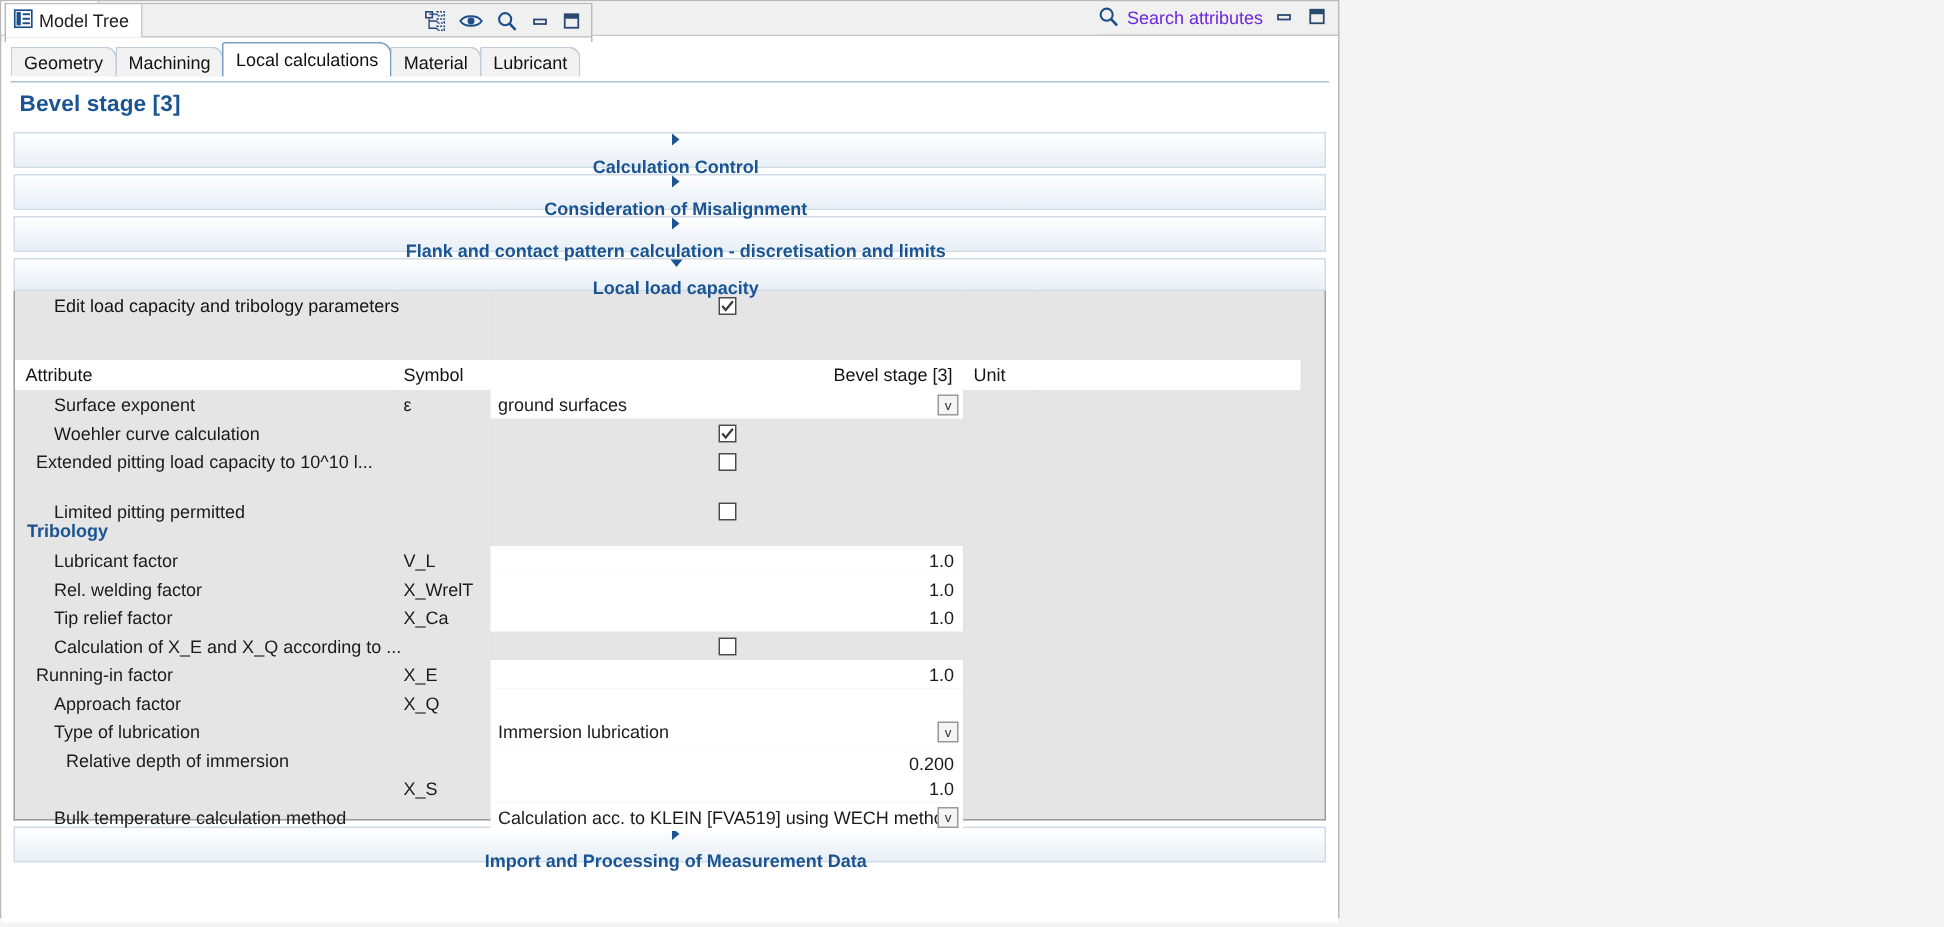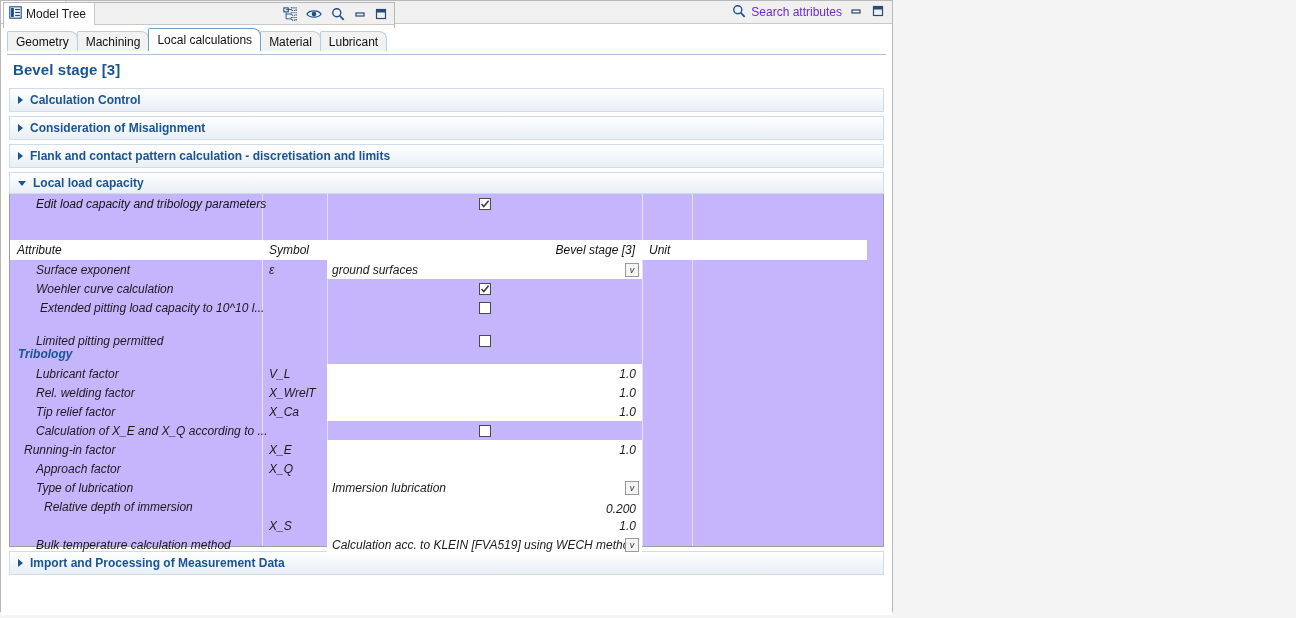--- a/index.html
+++ b/index.html
@@ -84,30 +84,30 @@
 
   
   .sections { margin:10px 8px 0 8px; }
   .sec {
     margin-bottom:4px;
     background: linear-gradient(to bottom,#ffffff 0%,#f2f6fa 55%,#e8eff6 100%);
     border:1px solid #cfdbe6;
   }
   .sec-head {
     height:22px; display:flex; align-items:center; gap:7px;
-    padding-left:8px; font-size:12px; font-weight:bold; color:#1a5493;
+    padding-left:8px; font-size:12px; font-weight:bold; color:#1a5493;flex-direction:column;
   }
   .arrow-r { width:0;height:0;border-left:5px solid #1a5493;border-top:4px solid transparent;border-bottom:4px solid transparent; }
   .arrow-d { width:0;height:0;border-top:5px solid #1a5493;border-left:4px solid transparent;border-right:4px solid transparent; }
   .sec.open { background:#ffffff; border:none; }
   .sec.open > .sec-head {
     background:linear-gradient(to bottom,#ffffff 0%,#f2f6fa 55%,#e8eff6 100%);
     border:1px solid #cfdbe6;
   }
-  .sec-body { border:1px solid #9e9e9e; border-top:none; background:#c4b5fd; margin-top:0px;font-style:italic; }
+  .sec-body { border:1px solid #9e9e9e; border-top:none; background:#e5e5e5; margin-top:0px; }
 
   
   .grid { position:relative; width:100%; }
   .g-label { padding-left:26px; font-size:12px; color:#141414; white-space:nowrap; }
   .sectitle {
     font-size:12px; font-weight:bold; color:#1a5493; padding-left:8px; height:20px;
     display:flex; align-items:center;
   }
 
   
@@ -587,21 +587,21 @@
                   <div style="position: absolute; left: 0px; width: 252px; top: 0px; height: 19px; display: flex; align-items: center; padding-left: 26px; white-space: nowrap;">Woehler curve calculation</div>
                   <div style="position: absolute; left: 317px; width: 315px; top: 0px; height: 19px; display: flex; align-items: center; justify-content: center;">
                     <span class="chk">
                       <svg width="10" height="10" viewBox="0 0 10 10">
                         <path d="M1.5 5 L3.8 7.6 L8.6 1.8" fill="none" stroke="#3a3a3a" stroke-width="1.5"></path>
                       </svg>
                     </span>
                   </div>
                 </div>
                 <div style="position: absolute; left: 0px; right: 16px; top: 104px; height: 19px;">
-                  <div style="position: absolute; left: 0px; width: 252px; top: 0px; height: 19px; display: flex; align-items: center; padding-left: 30px; white-space: nowrap;">Extended pitting load capacity to 10^10 l...</div>
+                  <div style="position: absolute; left: 0px; width: 252px; top: 0px; height: 19px; display: flex; align-items: center; padding-left: 14px; white-space: nowrap;">Extended pitting load capacity to 10^10 l...</div>
                   <div style="position: absolute; left: 317px; width: 315px; top: 0px; height: 19px; display: flex; align-items: center; justify-content: center;">
                     <span class="chk"></span>
                   </div>
                 </div>
                 <div style="position: absolute; left: 0px; right: 16px; top: 137px; height: 19px;">
                   <div style="position: absolute; left: 0px; width: 252px; top: 0px; height: 19px; display: flex; align-items: center; padding-left: 26px; white-space: nowrap;">Limited pitting permitted</div>
                   <div style="position: absolute; left: 317px; width: 315px; top: 0px; height: 19px; display: flex; align-items: center; justify-content: center;">
                     <span class="chk"></span>
                   </div>
                 </div>

